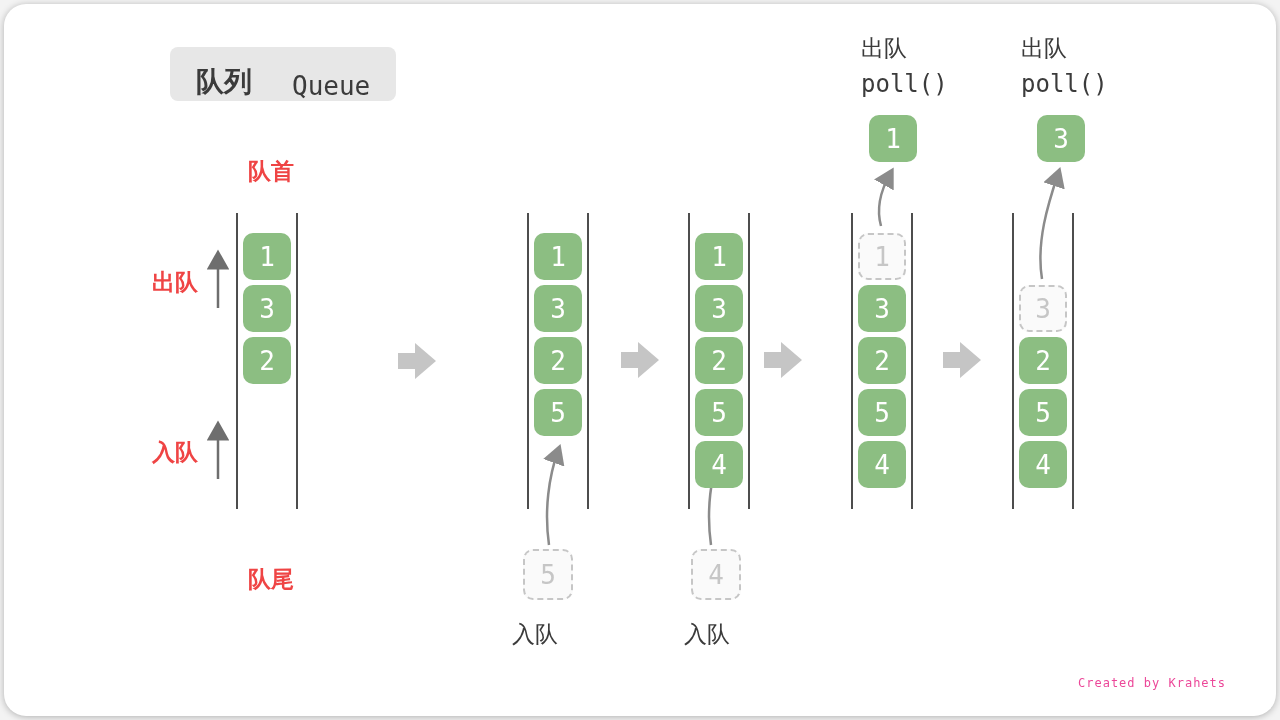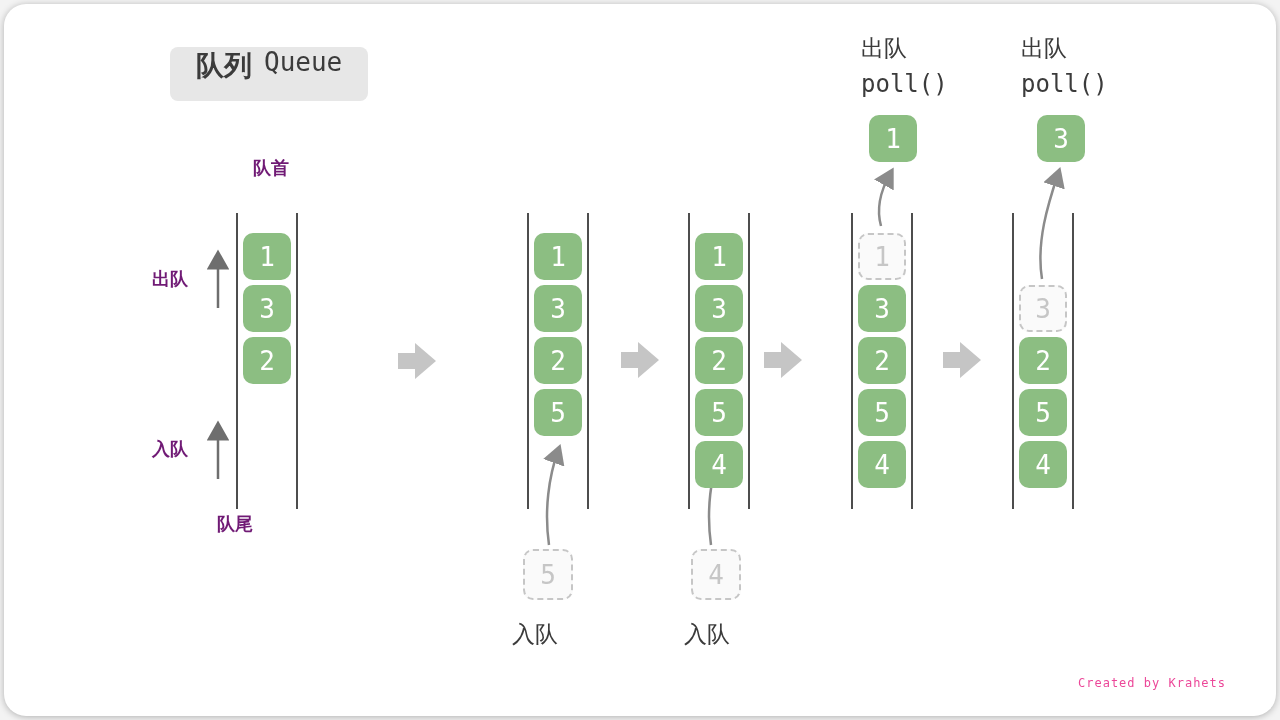--- a/index.html
+++ b/index.html
@@ -8,25 +8,25 @@
     background:#ffffff; border-radius:22px;
     box-shadow:0 1px 7px rgba(0,0,0,.28);
     overflow:hidden;
     font-family:"Liberation Sans", sans-serif;
     color:#3b3b3b;
   }
   .abs { position:absolute; }
   #title-box {
     left:166px; top:43px; height:54px; padding:0 26px;
     background:#e7e7e7; border-radius:8px;
-    display:flex; align-items:flex-start; gap:12px;
+    display:flex; align-items:flex-end; gap:4px;
   }
   #title-box .zh { font-size:28px; font-weight:700; }
-  #title-box .en { font-size:26px; font-family:"DejaVu Sans Mono",monospace; }
-  .cn-label { font-size:18px; font-weight:700; color:#701a75; }
+  #title-box .en { font-size:26px; font-family:"DejaVu Sans Mono",monospace;margin-left:36px; }
+  .cn-label { font-size:23px; font-weight:700; color:#ef4444; }
   .wall { position:absolute; width:2px; top:209px; height:296px; background:#4d4d4d; }
   .cell {
     position:absolute; width:48px; height:47px; border-radius:10px;
     display:flex; align-items:center; justify-content:center;
     font-family:"DejaVu Sans Mono",monospace; font-size:26px;
     box-sizing:border-box;
   }
   .cell.filled { background:#8cbe82; color:#ffffff; }
   .cell.dashed { background:#fafafa; border:2px dashed #c6c6c6; color:#c6c6c6; }
   .op { position:absolute; line-height:36px; font-size:23px; }
@@ -43,21 +43,21 @@
 <body>
 
 <div id="card">
 
   <div id="title-box" class="abs">
     <span class="zh">队列</span>
     <span class="en">Queue</span>
   </div>
 
   <div class="abs cn-label" style="left:213px; top:152px; width:108px; text-align:center;">队首</div>
-  <div class="abs cn-label" style="left:213px; top:508px; width:108px; ">队尾</div>
+  <div class="abs cn-label" style="left:213px; top:560px; width:108px; text-align:center;">队尾</div>
   <div class="abs cn-label" style="left:148px; top:263px;">出队</div>
   <div class="abs cn-label" style="left:148px; top:433px;">入队</div>
 
   <svg width="1272" height="712">
     <defs>
       <marker id="ah1" markerWidth="9" markerHeight="9" refX="5" refY="4.5" orient="auto">
         <path d="M0,0 L8,4.5 L0,9 Z" fill="#6e6e6e"></path>
       </marker>
       <marker id="ah2" markerWidth="9" markerHeight="9" refX="5" refY="4.5" orient="auto">
         <path d="M0,0 L8,4.5 L0,9 Z" fill="#8b8b8b"></path>

